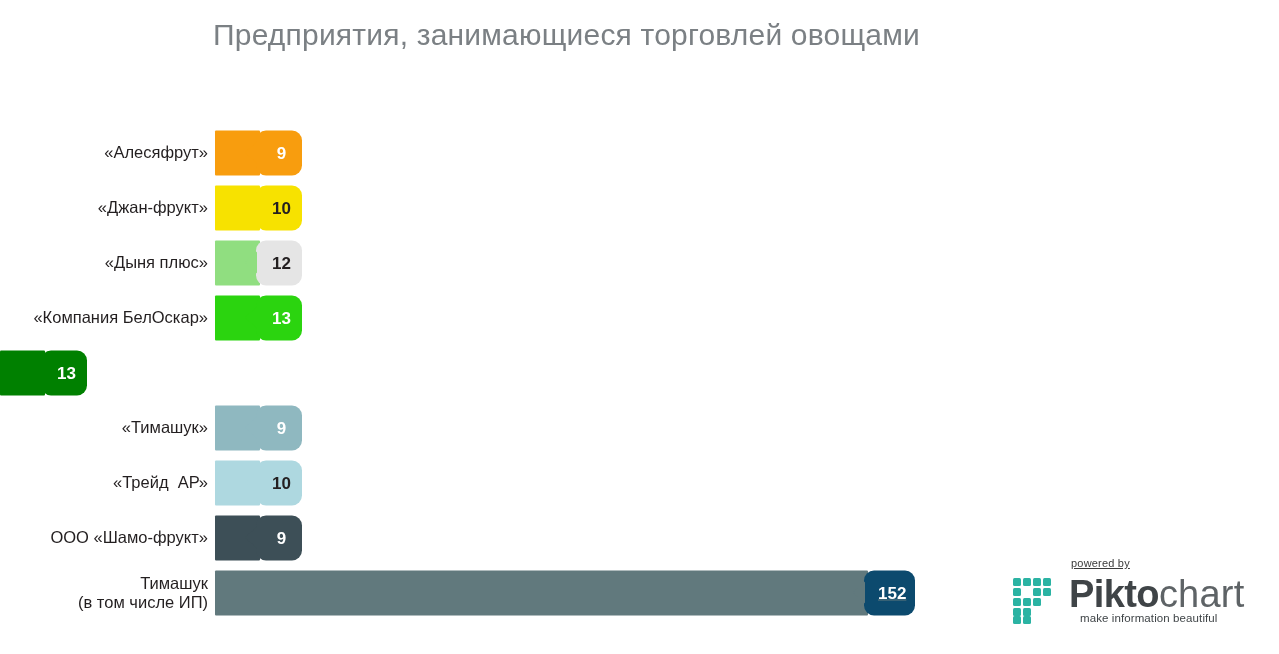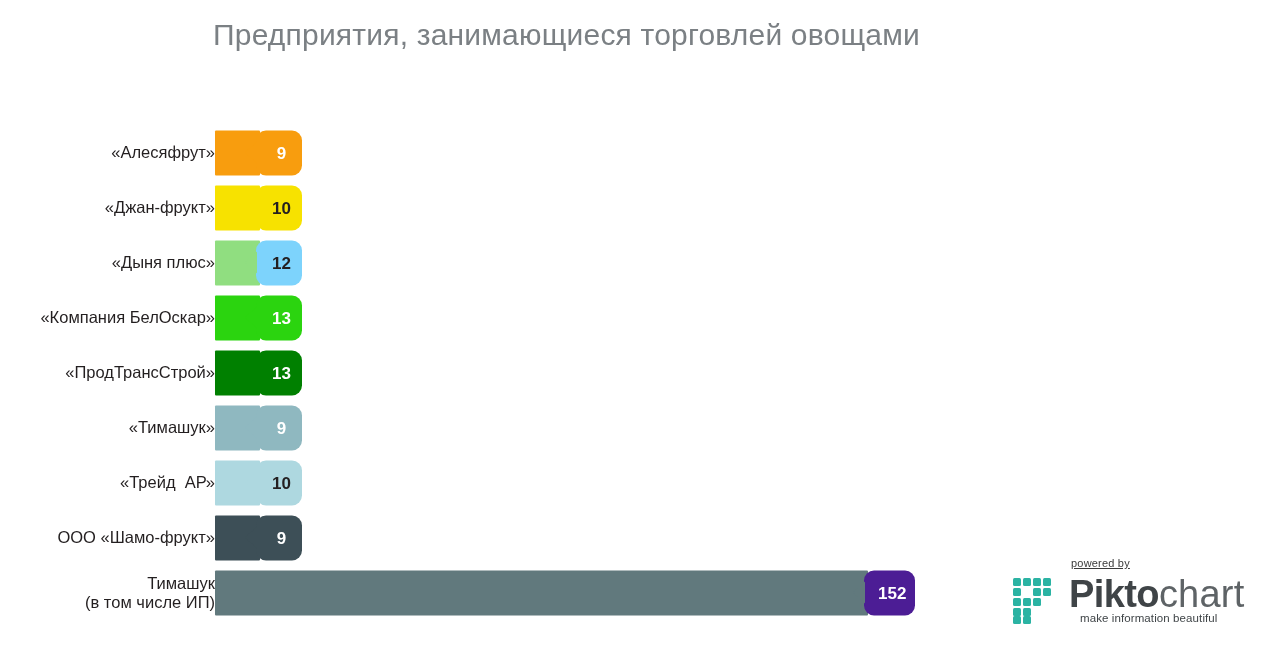--- a/index.html
+++ b/index.html
@@ -42,20 +42,21 @@
     position: relative;
     height: 55px;
     display: flex;
     align-items: center;
   }
 
   .row-label {
     width: 215px;
     flex: 0 0 215px;
     text-align: right;
+    padding-right: 7px;
     box-sizing: border-box;
     font-size: 16.5px;
     color: #231f20;
     line-height: 19px;
     white-space: pre;
   }
   .row-label .label-line2 {
     display: block;
   }
 
@@ -182,38 +183,37 @@
         <div class="bubble" style="left: 41px; background: rgb(247, 226, 0); color: rgb(247, 226, 0);">
           <span class="tail"></span>
           <span class="bubble-value" style="color: rgb(35, 31, 32);">10</span>
         </div>
       </div>
     </div>
     <div class="bar-row">
       <div class="row-label"><span>«Дыня плюс»</span></div>
       <div class="bar-wrap">
         <div class="bar" style="width: 45px; background: rgb(144, 222, 128);"></div>
-        <div class="bubble" style="left: 41px; background: #7dd3fc; color: rgb(144, 222, 128);">
+        <div class="bubble" style="left: 41px; background: #e5e5e5; color: rgb(144, 222, 128);">
           <span class="tail"></span>
           <span class="bubble-value" style="color: rgb(35, 31, 32);">12</span>
         </div>
       </div>
     </div>
     <div class="bar-row">
       <div class="row-label"><span>«Компания БелОскар»</span></div>
       <div class="bar-wrap">
         <div class="bar" style="width: 45px; background: rgb(43, 212, 15);"></div>
         <div class="bubble" style="left: 41px; background: rgb(43, 212, 15); color: rgb(43, 212, 15);">
           <span class="tail"></span>
           <span class="bubble-value" style="color: rgb(255, 255, 255);">13</span>
         </div>
       </div>
     </div>
     <div class="bar-row">
-      <div class="row-label"><span>«ПродТрансСтрой»</span></div>
       <div class="bar-wrap">
         <div class="bar" style="width: 45px; background: rgb(0, 128, 0);"></div>
         <div class="bubble" style="left: 41px; background: rgb(0, 128, 0); color: rgb(0, 128, 0);">
           <span class="tail"></span>
           <span class="bubble-value" style="color: rgb(255, 255, 255);">13</span>
         </div>
       </div>
     </div>
     <div class="bar-row">
       <div class="row-label"><span>«Тимашук»</span></div>
@@ -242,21 +242,21 @@
         <div class="bubble" style="left: 41px; background: rgb(61, 79, 87); color: rgb(61, 79, 87);">
           <span class="tail"></span>
           <span class="bubble-value" style="color: rgb(255, 255, 255);">9</span>
         </div>
       </div>
     </div>
     <div class="bar-row">
       <div class="row-label"><span>Тимашук</span><span class="label-line2">(в том числе ИП)</span></div>
       <div class="bar-wrap">
         <div class="bar" style="width: 653px; background: rgb(97, 121, 125);"></div>
-        <div class="bubble" style="left: 649px; background: #4c1d95; color: rgb(97, 121, 125);">
+        <div class="bubble" style="left: 649px; background: #0c4a6e; color: rgb(97, 121, 125); text-decoration: underline;">
           <span class="tail"></span>
           <span class="bubble-value" style="color: rgb(255, 255, 255);">152</span>
         </div>
       </div>
     </div>
   </div>
 
 <div class="pikto-logo">
   <div class="pikto-powered">powered by</div>
 

